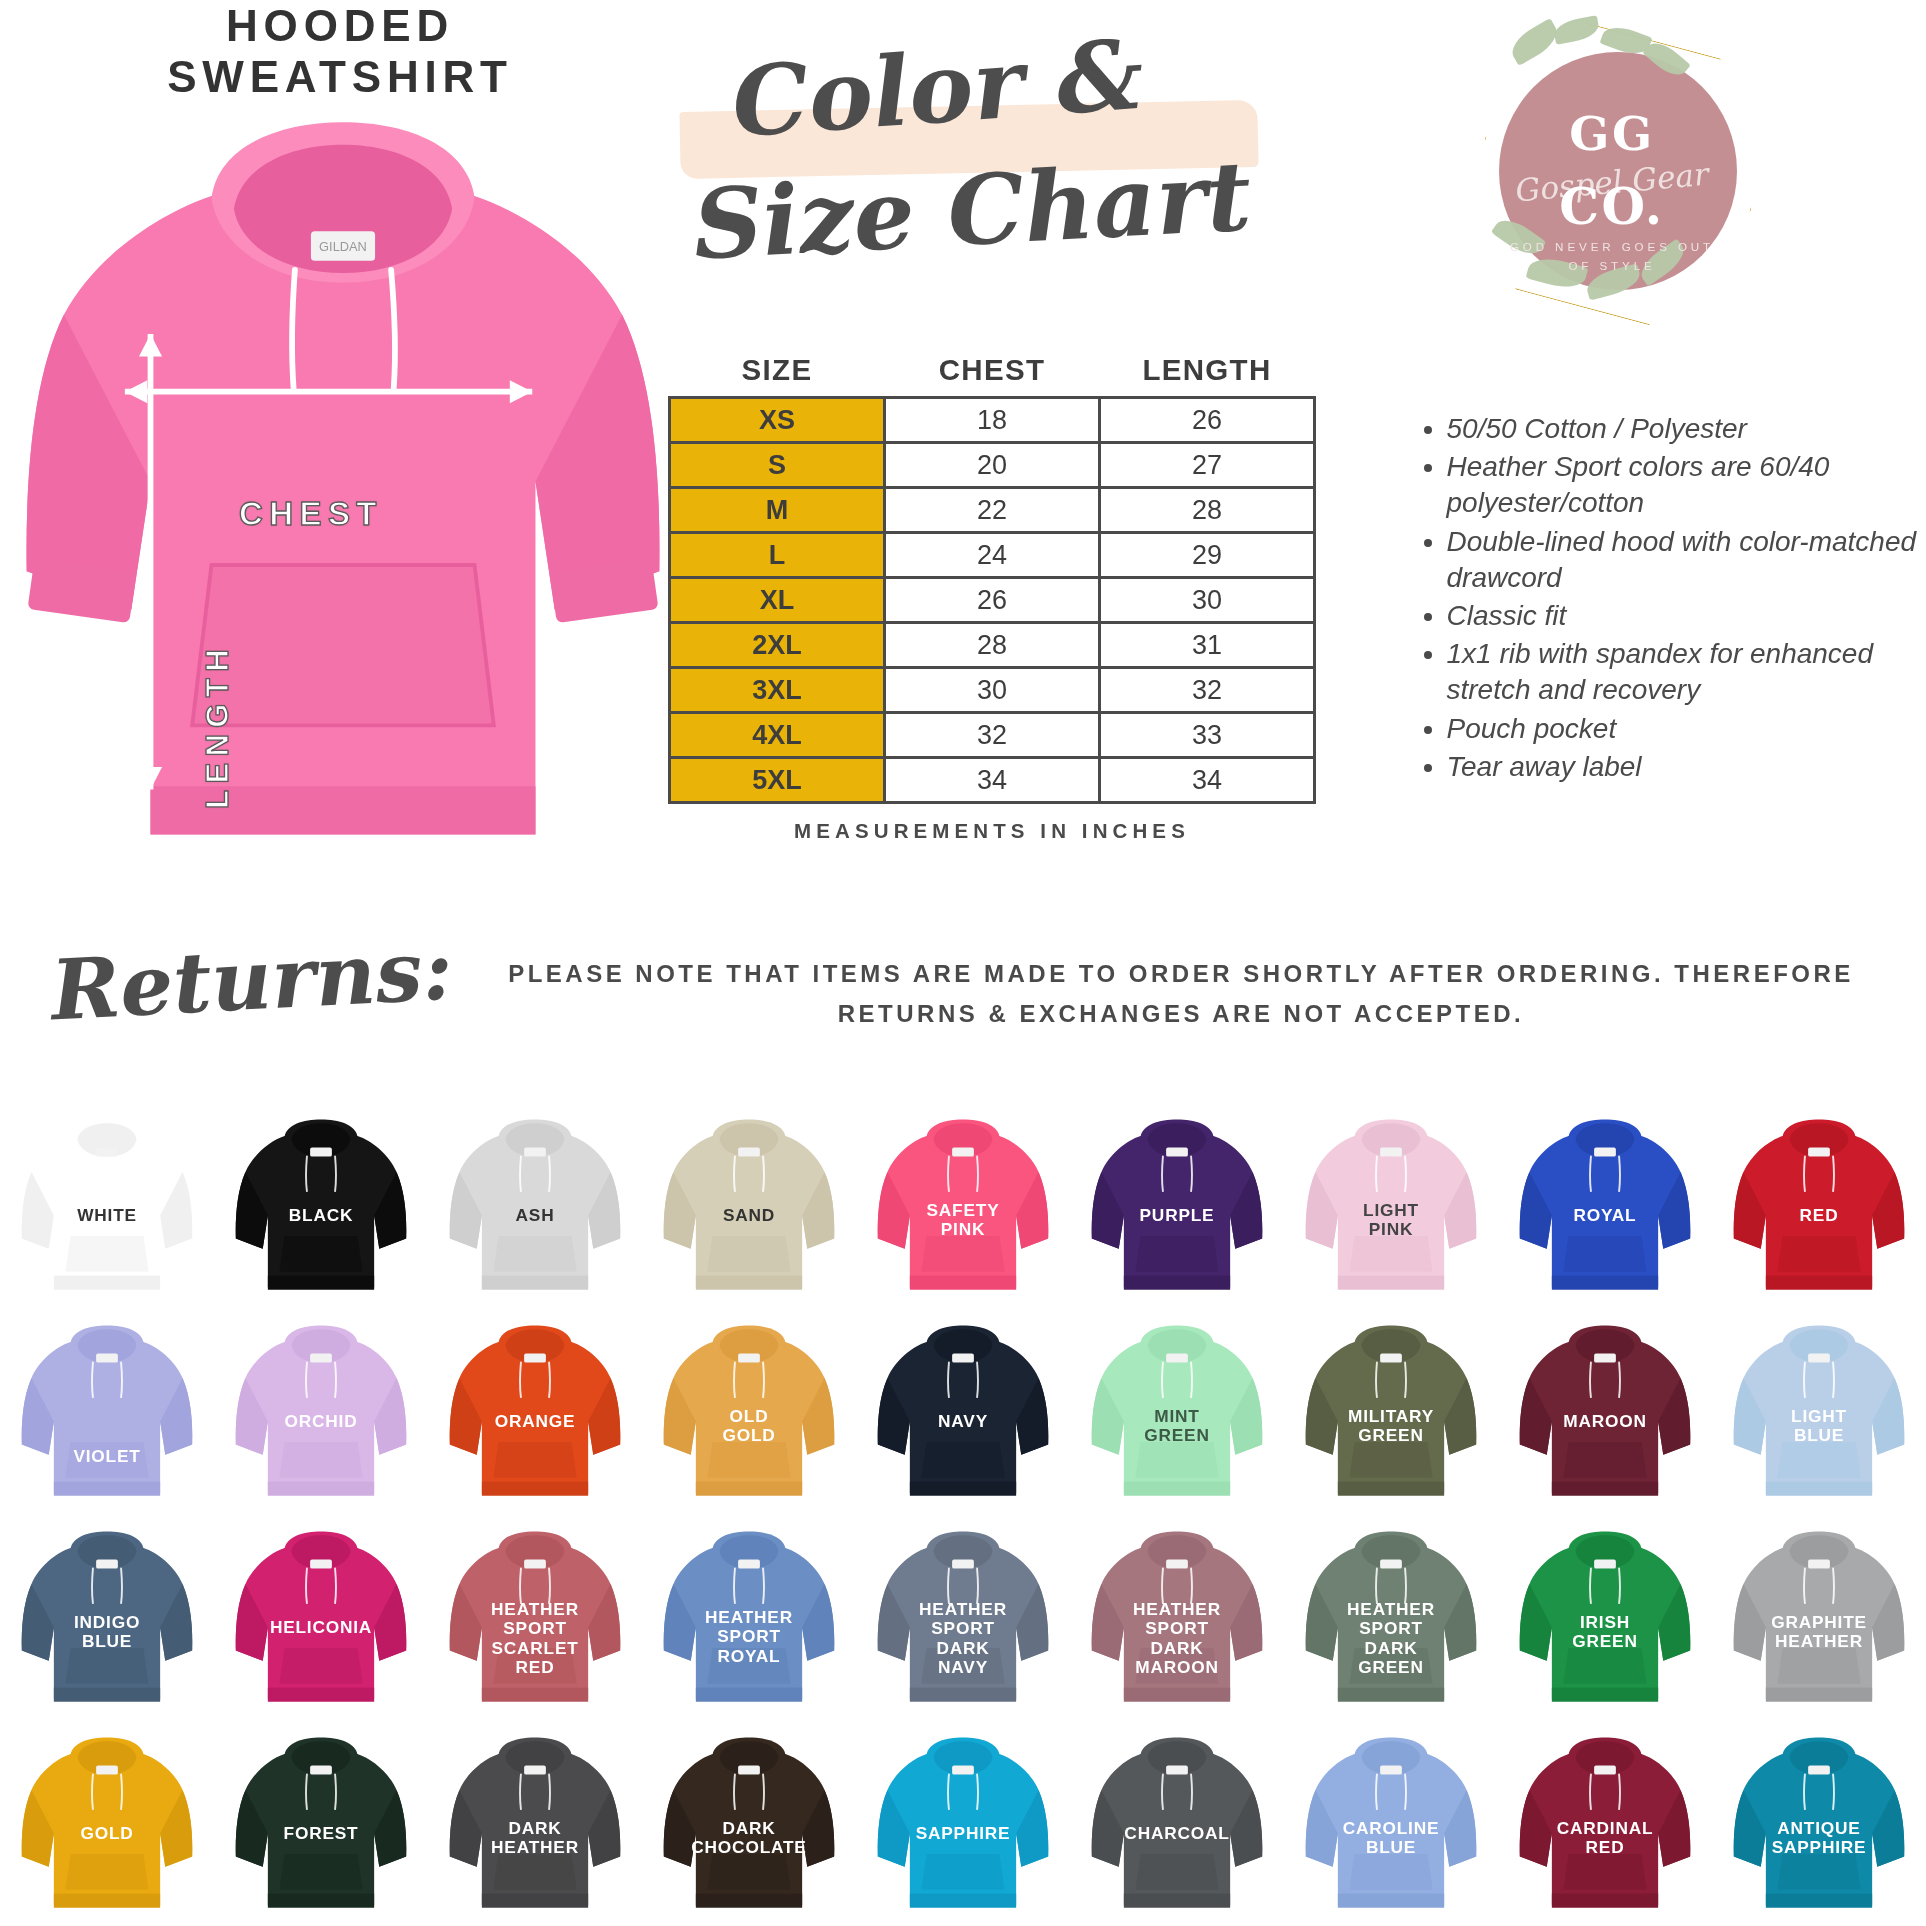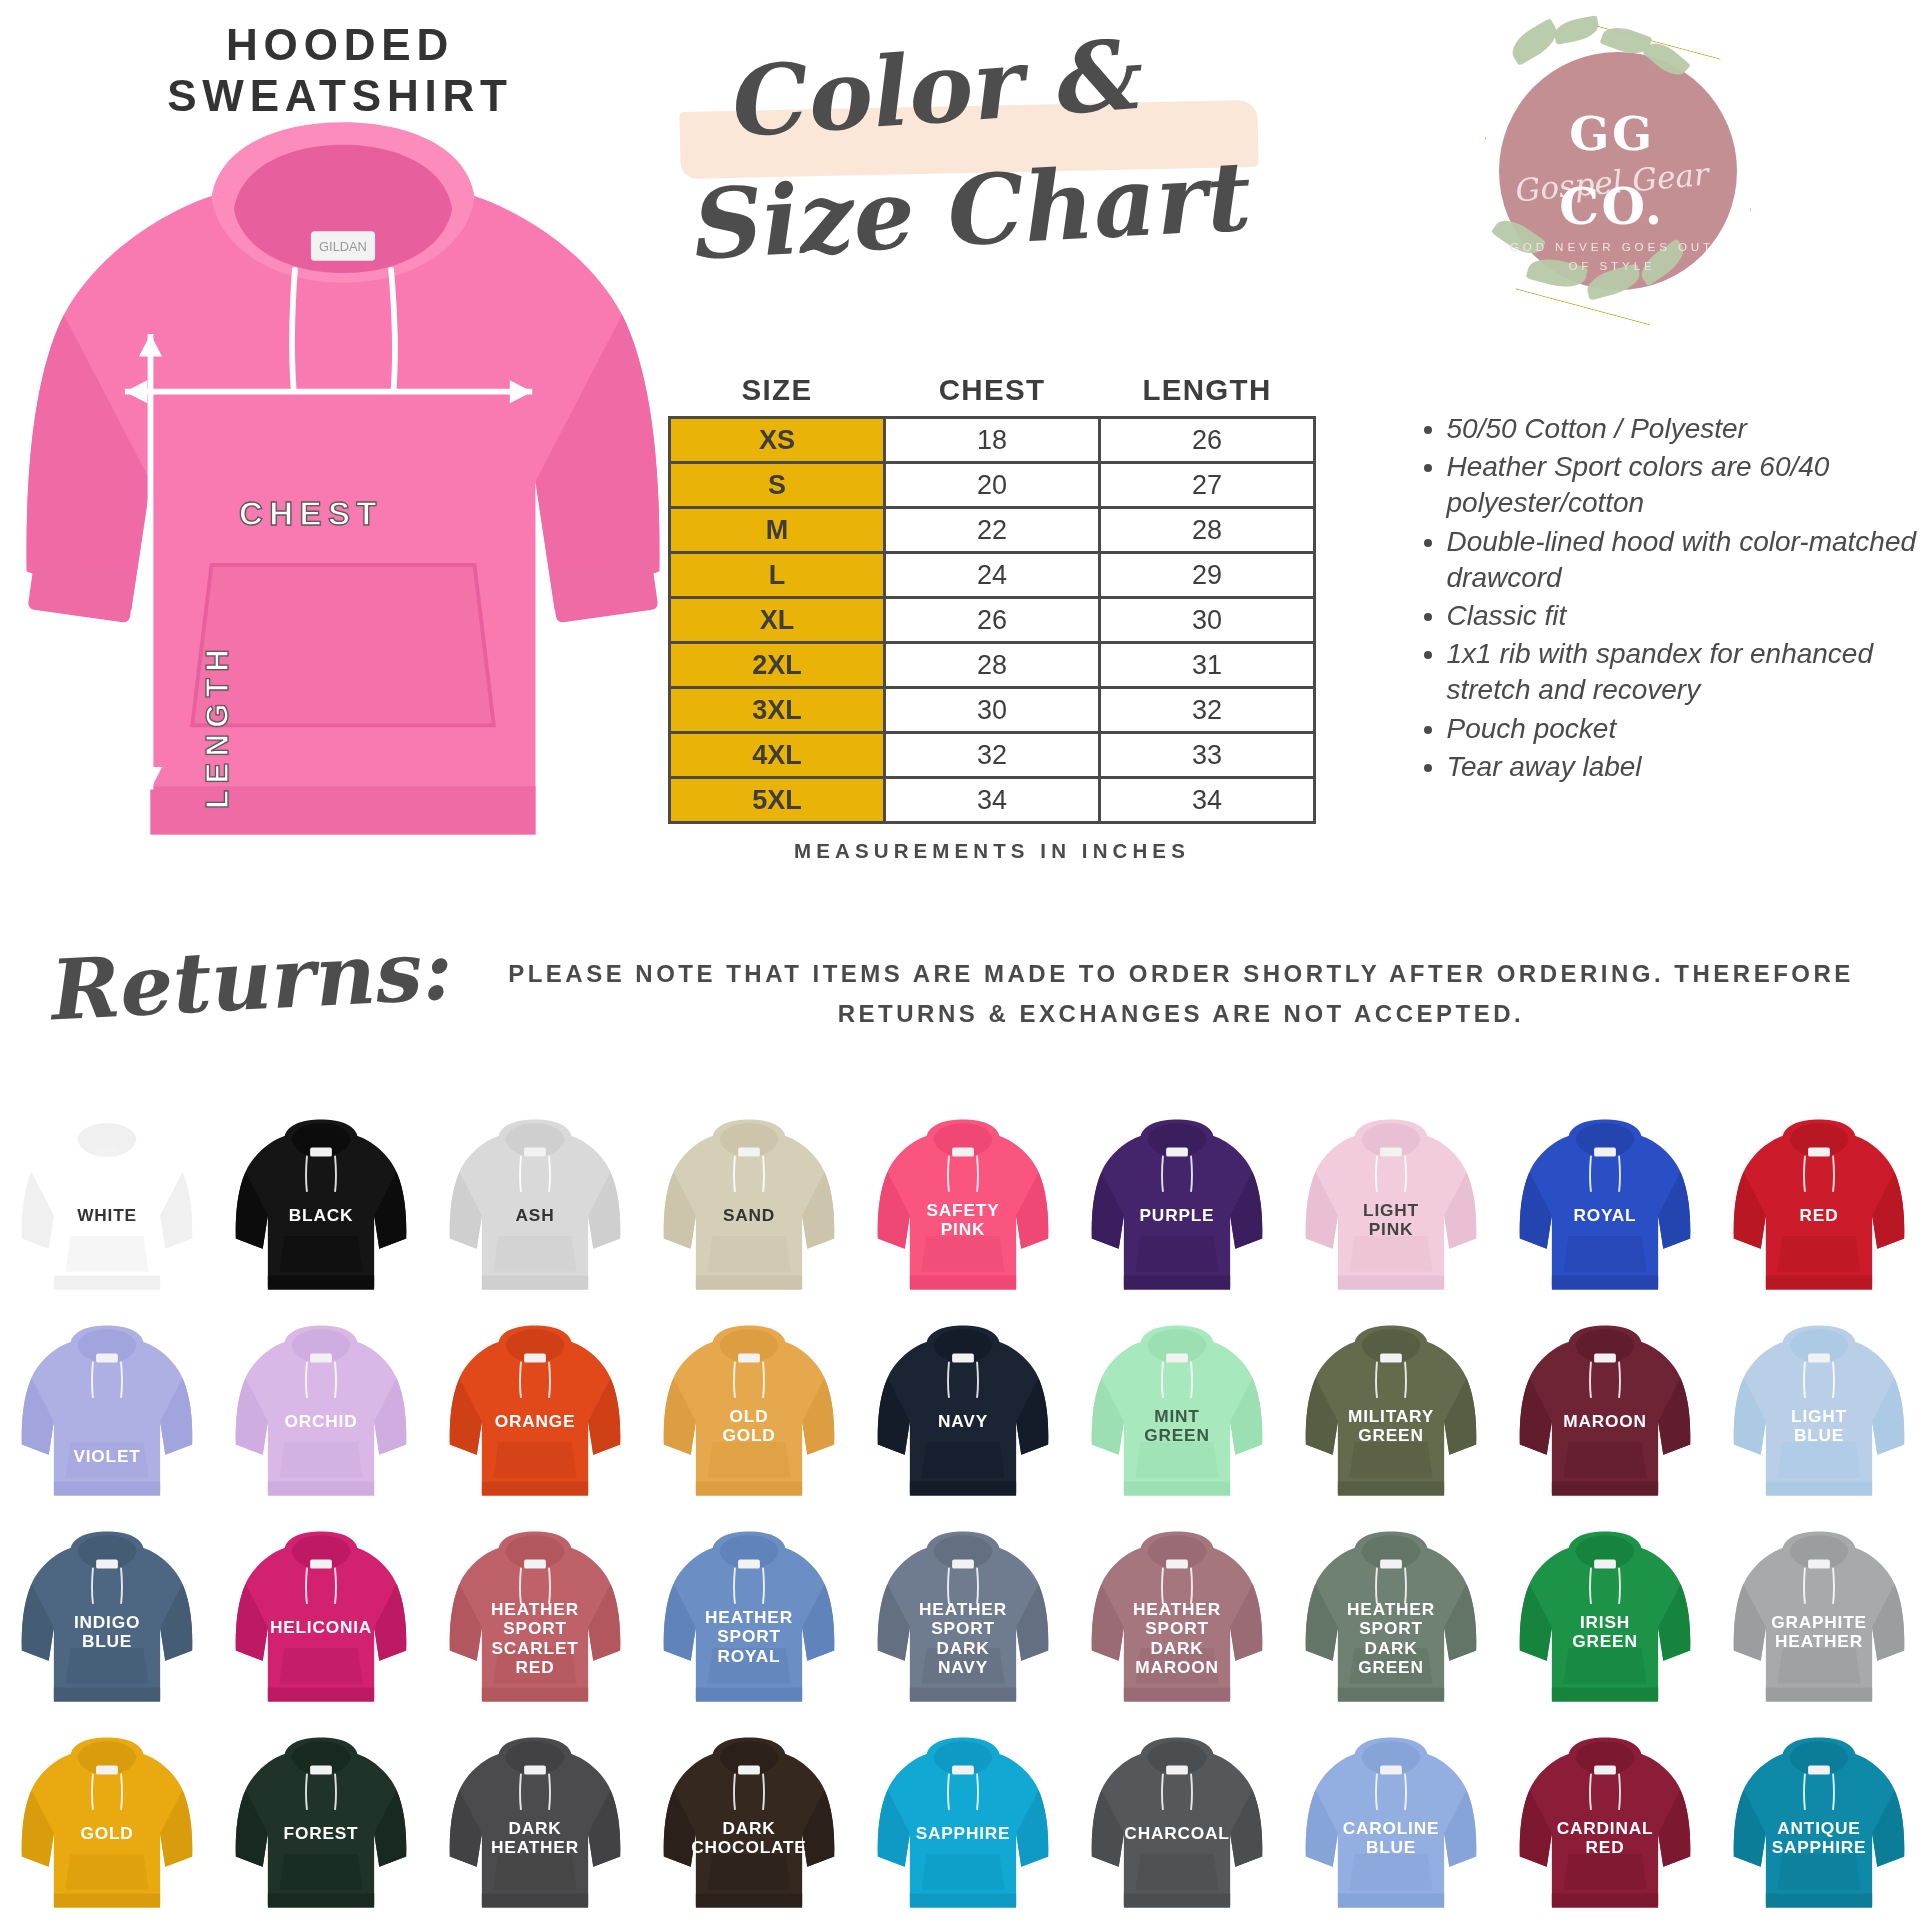--- a/index.html
+++ b/index.html
@@ -16,21 +16,21 @@
   
   .top {
     position: relative;
     width: 1926px;
     height: 976px;
   }
 
   
   .product-title {
     position: absolute;
-    left: 96px; top: 20px;
+    left: 96px; top: 1px;
     width: 488px;
     text-align: center;
     font-weight: bold;
     font-size: 44px;
     letter-spacing: 5.8px;
     line-height: 1.15;
     color: #333;
   }
 
   
@@ -152,21 +152,21 @@
   .logo-tag {
     position: absolute; left: 0; top: 225px; width: 360px;
     text-align: center;
     color: #f0e3e3; font-size: 11.6px; letter-spacing: 3.9px;
     line-height: 1.6;
   }
 
   
   .table-area {
     position: absolute;
-    left: 668px; top: 372px;
+    left: 668px; top: 352px;
     width: 648px;
   }
   table.size-table {
     border-collapse: collapse;
     width: 648px;
     table-layout: fixed;
   }
   table.size-table th {
     font-size: 29.5px;
     font-weight: bold;

